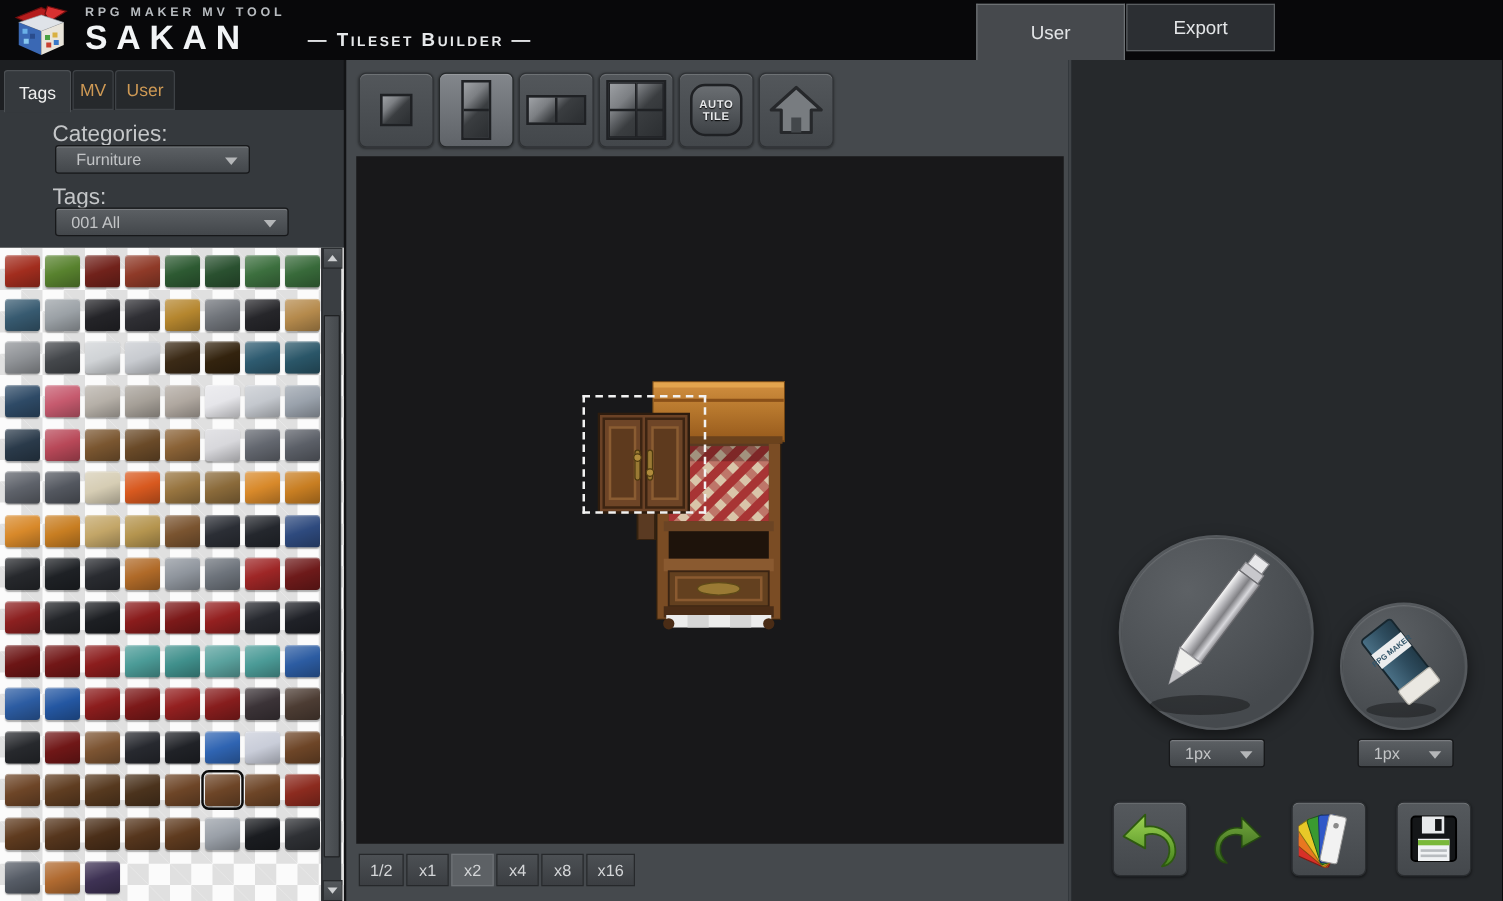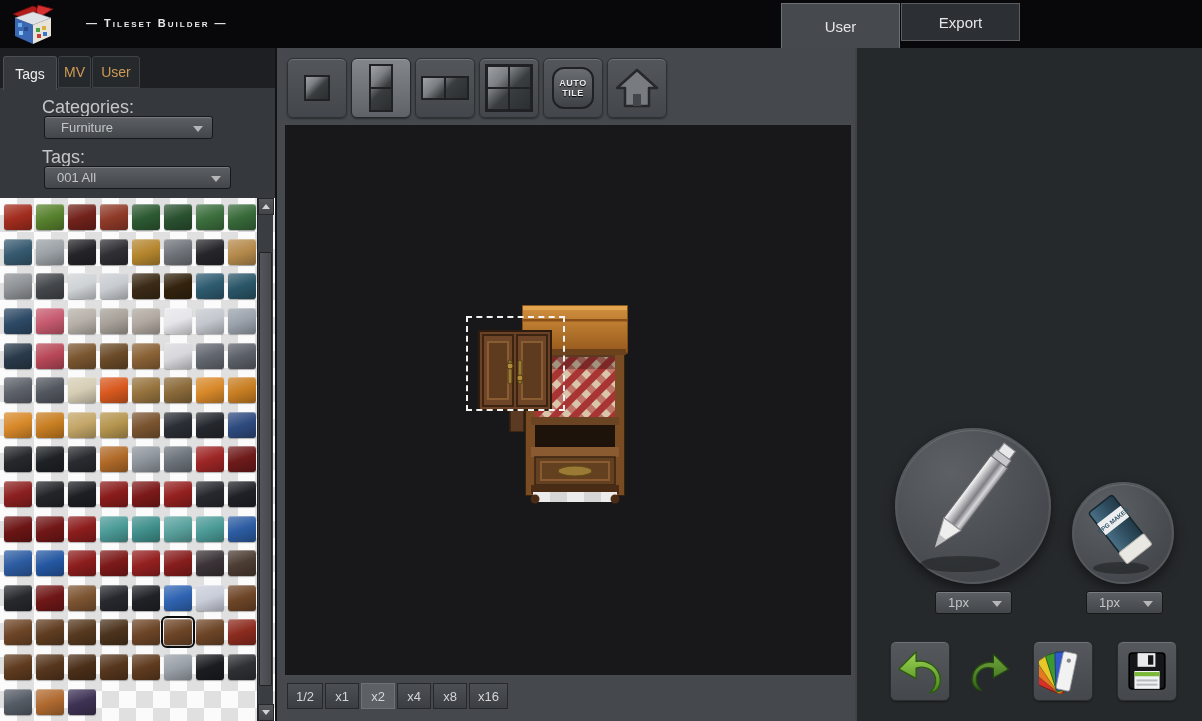--- a/index.html
+++ b/index.html
@@ -7,21 +7,21 @@
   .app { position:relative; width:1202px; height:721px; background:#0b0b0d; overflow:hidden; }
 
   
   .topbar { position:absolute; left:0; top:0; width:1202px; height:48px; background:#08080a; }
   .brand { position:absolute; left:8px; top:0; height:48px; display:flex; align-items:center; }
   .logo { width:50px; height:44px; margin-right:10px; }
   .brand-text { display:flex; align-items:flex-end; }
   .brand-col { display:flex; flex-direction:column; }
   .brand-tool { font-size:10px; font-weight:bold; letter-spacing:3px; color:#b8bcc0; margin-bottom:1px; }
   .brand-name { font-size:27px; font-weight:bold; letter-spacing:7px; color:#f2f4f6; line-height:1; }
-  .brand-sub { font-variant:small-caps; font-size:11px; font-weight:bold; letter-spacing:2px; color:#e6e8ea; margin:0 0 3px 18px; }
+  .brand-sub { font-variant:small-caps; font-size:15px; font-weight:bold; letter-spacing:2px; color:#e6e8ea; margin:0 0 3px 18px; }
   .ttabs { position:absolute; left:781px; top:0; height:48px; display:flex; }
   .ttab { width:119px; margin-top:3px; height:38px; background:#2c2f33; border:1px solid #5a5e61; color:#e4e6e8;
           font-size:15px; display:flex; align-items:center; justify-content:center; cursor:default; margin-right:1px; }
   .ttab.active { height:45px; background:#46494d; border-color:#6d7174; border-bottom:none; }
 
   
   .left-panel { position:absolute; left:0; top:48px; width:277px; height:673px; background:#1d1f22; border-right:2px solid #121315; }
   .lp-tab { position:absolute; top:8px; height:32px; background:#26292c; border:1px solid #3e4246; color:#cf9a55;
             font-size:14px; display:flex; align-items:center; justify-content:center; border-radius:3px 3px 0 0; }
   .lp-tab.active { height:34px; background:#35393d; border-color:#4c5054; border-bottom:none; color:#efefef; z-index:3; }
@@ -122,36 +122,40 @@
         <rect x="9" y="21" width="4" height="4" fill="#6ab0e8"></rect>
           <rect x="15" y="25" width="4" height="4" fill="#2a4c8c"></rect>
         <rect x="10" y="29" width="4" height="4" fill="#88c8f0"></rect>
         <polygon points="42,16 24,23 24,42 42,34" fill="#e8e4da"></polygon>
         <rect x="27" y="26" width="4" height="4" fill="#4aa040"></rect>
           <rect x="33" y="24" width="4" height="4" fill="#d8b040"></rect>
         <rect x="28" y="32" width="4" height="4" fill="#c84030"></rect>
           <rect x="34" y="30" width="4" height="4" fill="#3878c8"></rect>
       </svg>
       <div class="brand-text">
+        <div class="brand-col">
+          <div class="brand-tool">RPG MAKER MV TOOL</div>
+          <div class="brand-name">SAKAN</div>
+        </div>
         <div class="brand-sub">— Tileset Builder —</div>
       </div>
     </div>
     <div class="ttabs">
       <div class="ttab active">User</div>
       <div class="ttab">Export</div>
     </div>
   </div>
 
   <div class="left-panel">
     <div class="lp-tab lp-tab-parts active">Tags</div>
     <div class="lp-tab lp-tab-mv">MV</div>
     <div class="lp-tab lp-tab-user">User</div>
     <div class="lp-controls">
       <div class="lp-label" style="top:9px;">Categories:</div>
-      <div class="dropdown" style="left:44px; top:28px; width:169px;padding-left:16px;">
+      <div class="dropdown" style="left:44px; top:28px; width:156px;padding-left:16px;">
         <span>Furniture</span>
         <span class="arrow"></span>
       </div>
       <div class="lp-label" style="top:59px;">Tags:</div>
       <div class="dropdown" style="left:44px; top:78px; width:187px;text-align:center;">
         <span>001 All</span>
         <span class="arrow"></span>
       </div>
     </div>
     <div class="lp-palette">

